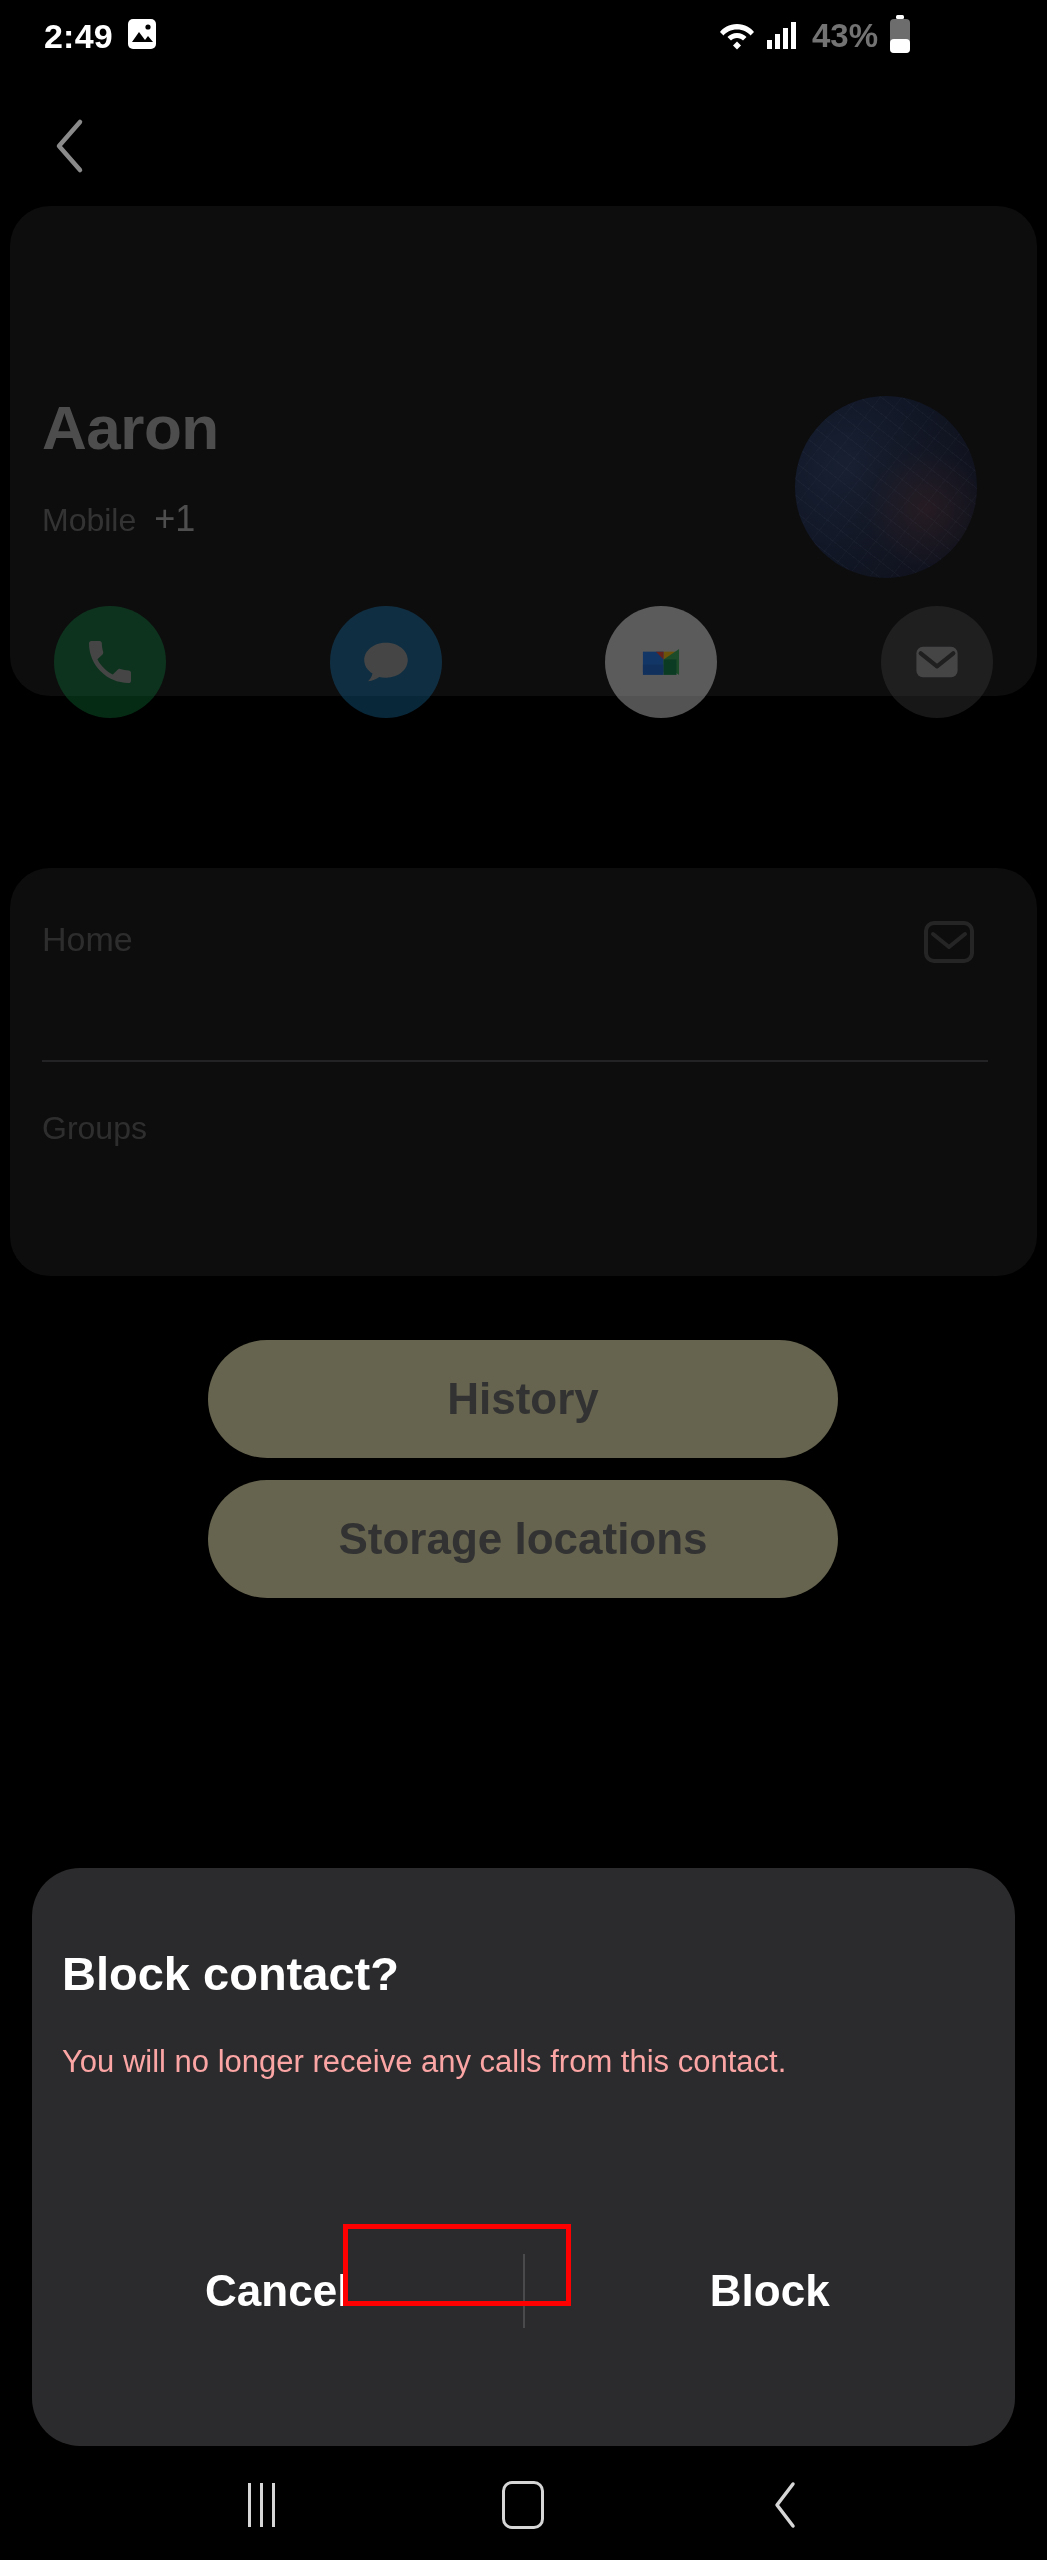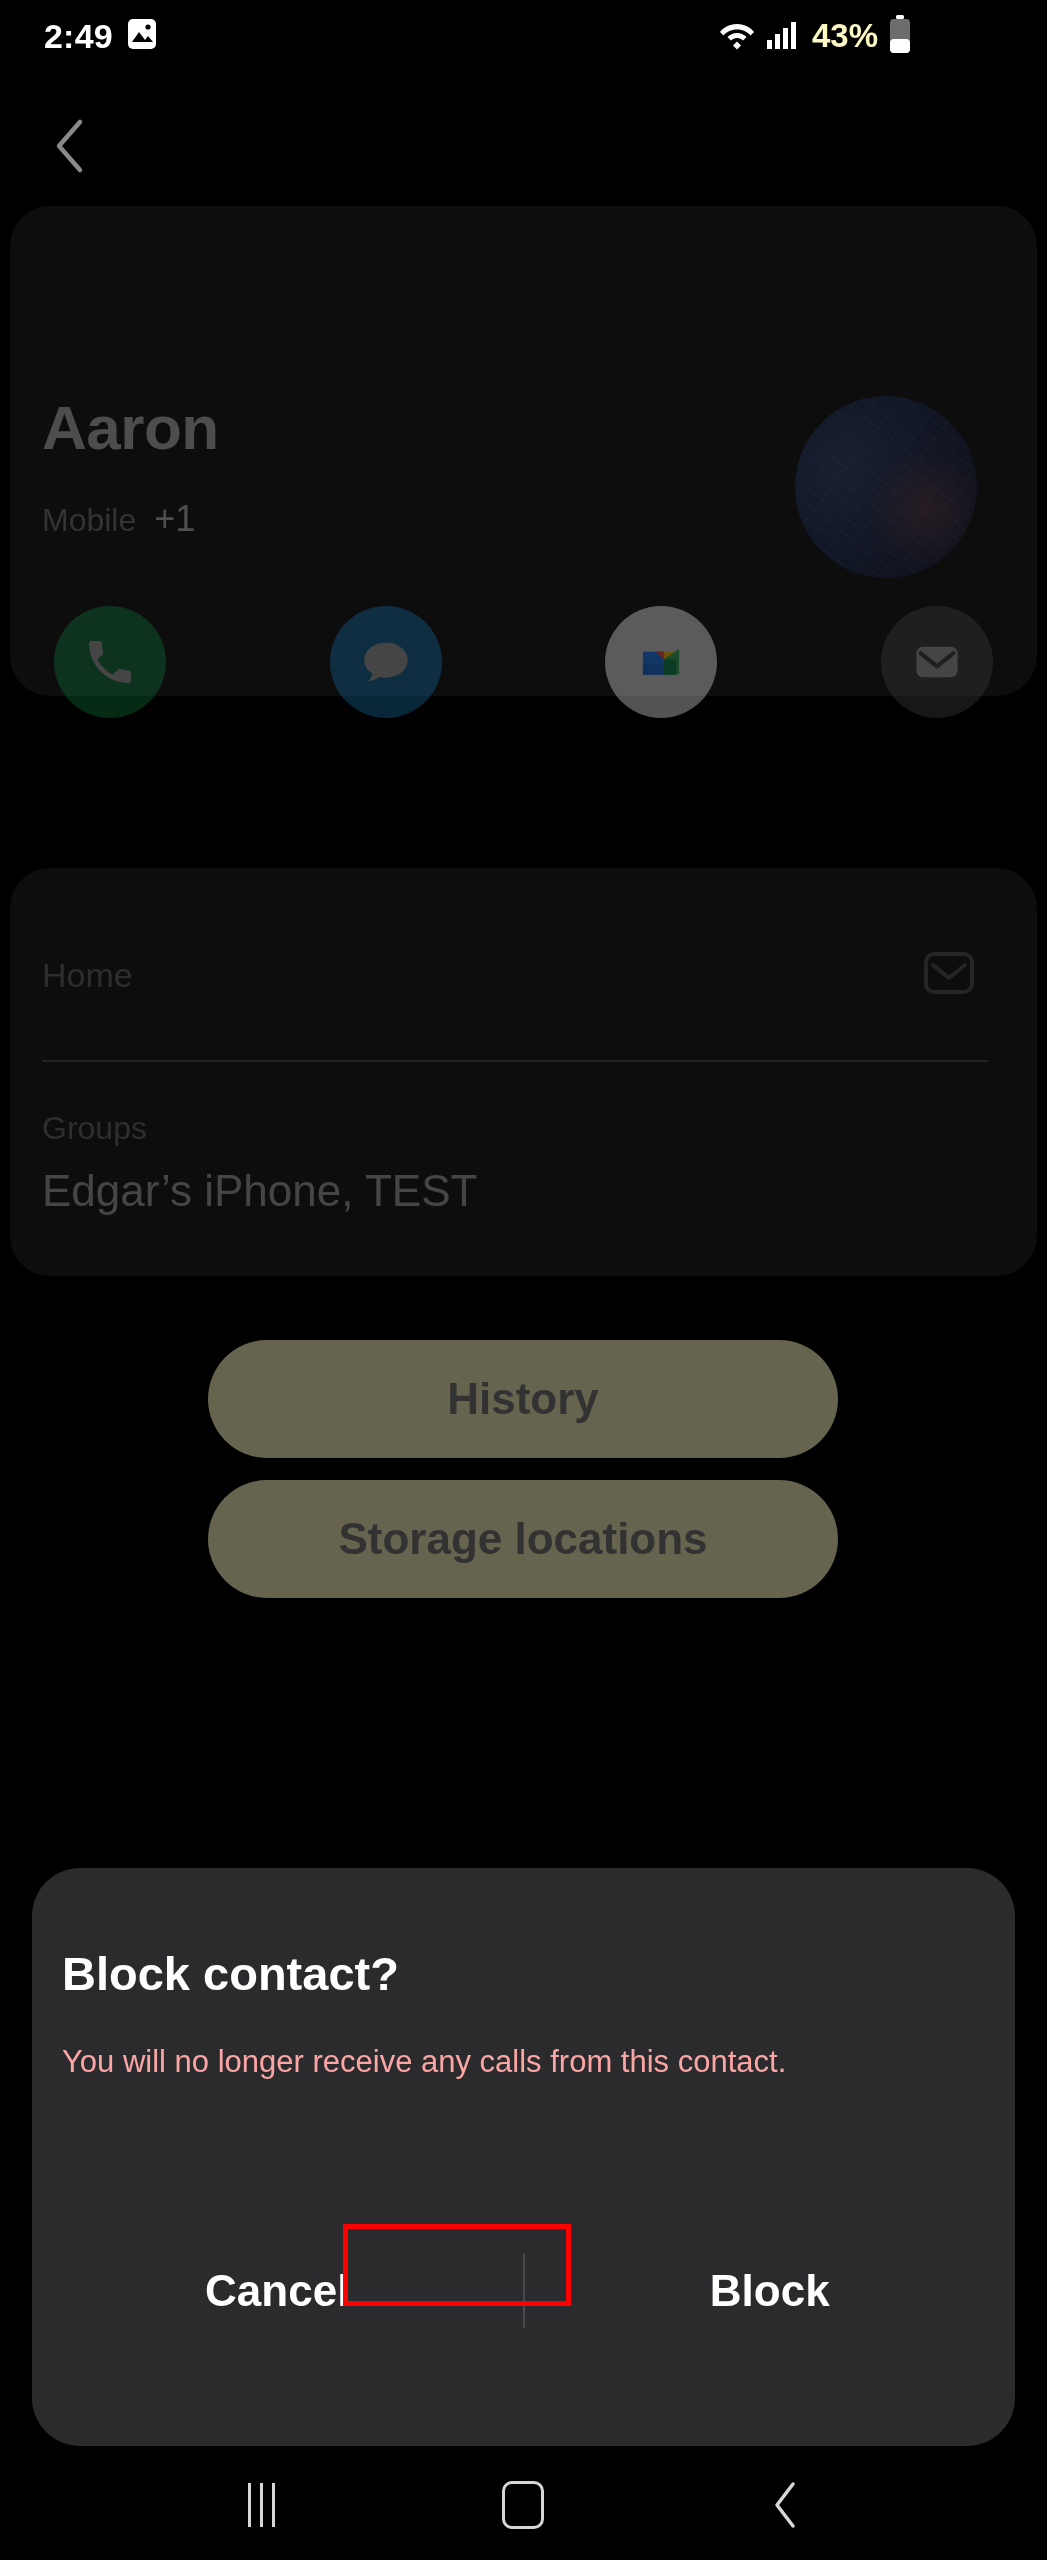--- a/index.html
+++ b/index.html
@@ -42,21 +42,21 @@
     font-size: 34px;
     font-weight: 700;
     letter-spacing: 0.2px;
   }
   .status-right {
     display: flex;
     align-items: center;
     gap: 10px;
   }
   .battery-pct {
-    color: #fef9c3;
+    color: #737373;
     font-size: 33px;
     font-weight: 700;
     margin-left: 4px;
   }
 
   
   #app-header {
     position: absolute;
     top: 96px; left: 0;
     width: 1047px;
@@ -165,21 +165,20 @@
     height: 408px;
     background: #0d0d0e;
     border-radius: 40px;
   }
   #detail-email-row {
     position: absolute;
     top: 920px; left: 0;
     width: 1047px;
     height: 110px;
     display: flex;
-    align-items: center;
     justify-content: space-between;
     padding: 0 72px 0 42px;
   }
   #detail-email-label {
     color: #5e5e5e;
     font-size: 34px;
   }
   #detail-divider {
     position: absolute;
     top: 1060px; left: 42px;
@@ -432,21 +431,20 @@
       <svg width="52" height="44" viewBox="0 0 26 22">
         <rect x="1.5" y="1.5" width="23" height="19" rx="4" fill="none" stroke="#4a4a4c" stroke-width="2"></rect>
         <path d="M5 7 L13 13.5 L21 7" fill="none" stroke="#4a4a4c" stroke-width="2" stroke-linecap="round" stroke-linejoin="round"></path>
       </svg>
     </span>
   </div>
 
   <div id="detail-divider"></div>
 
   <div id="detail-groups-label" class="dimmed">Groups</div>
-  <div id="detail-groups-value" class="dimmed">Edgar’s iPhone, TEST</div>
 
   <div class="pill-button dimmed" id="history-button">History</div>
   <div class="pill-button dimmed" id="storage-locations-button">Storage locations</div>
 
   <div id="bottom-tabbar" class="dimmed">
     <div class="tabbar-item">Favorites</div>
     <div class="tabbar-item">Edit</div>
     <div class="tabbar-item">Share</div>
     <div class="tabbar-item">More</div>
   </div>

